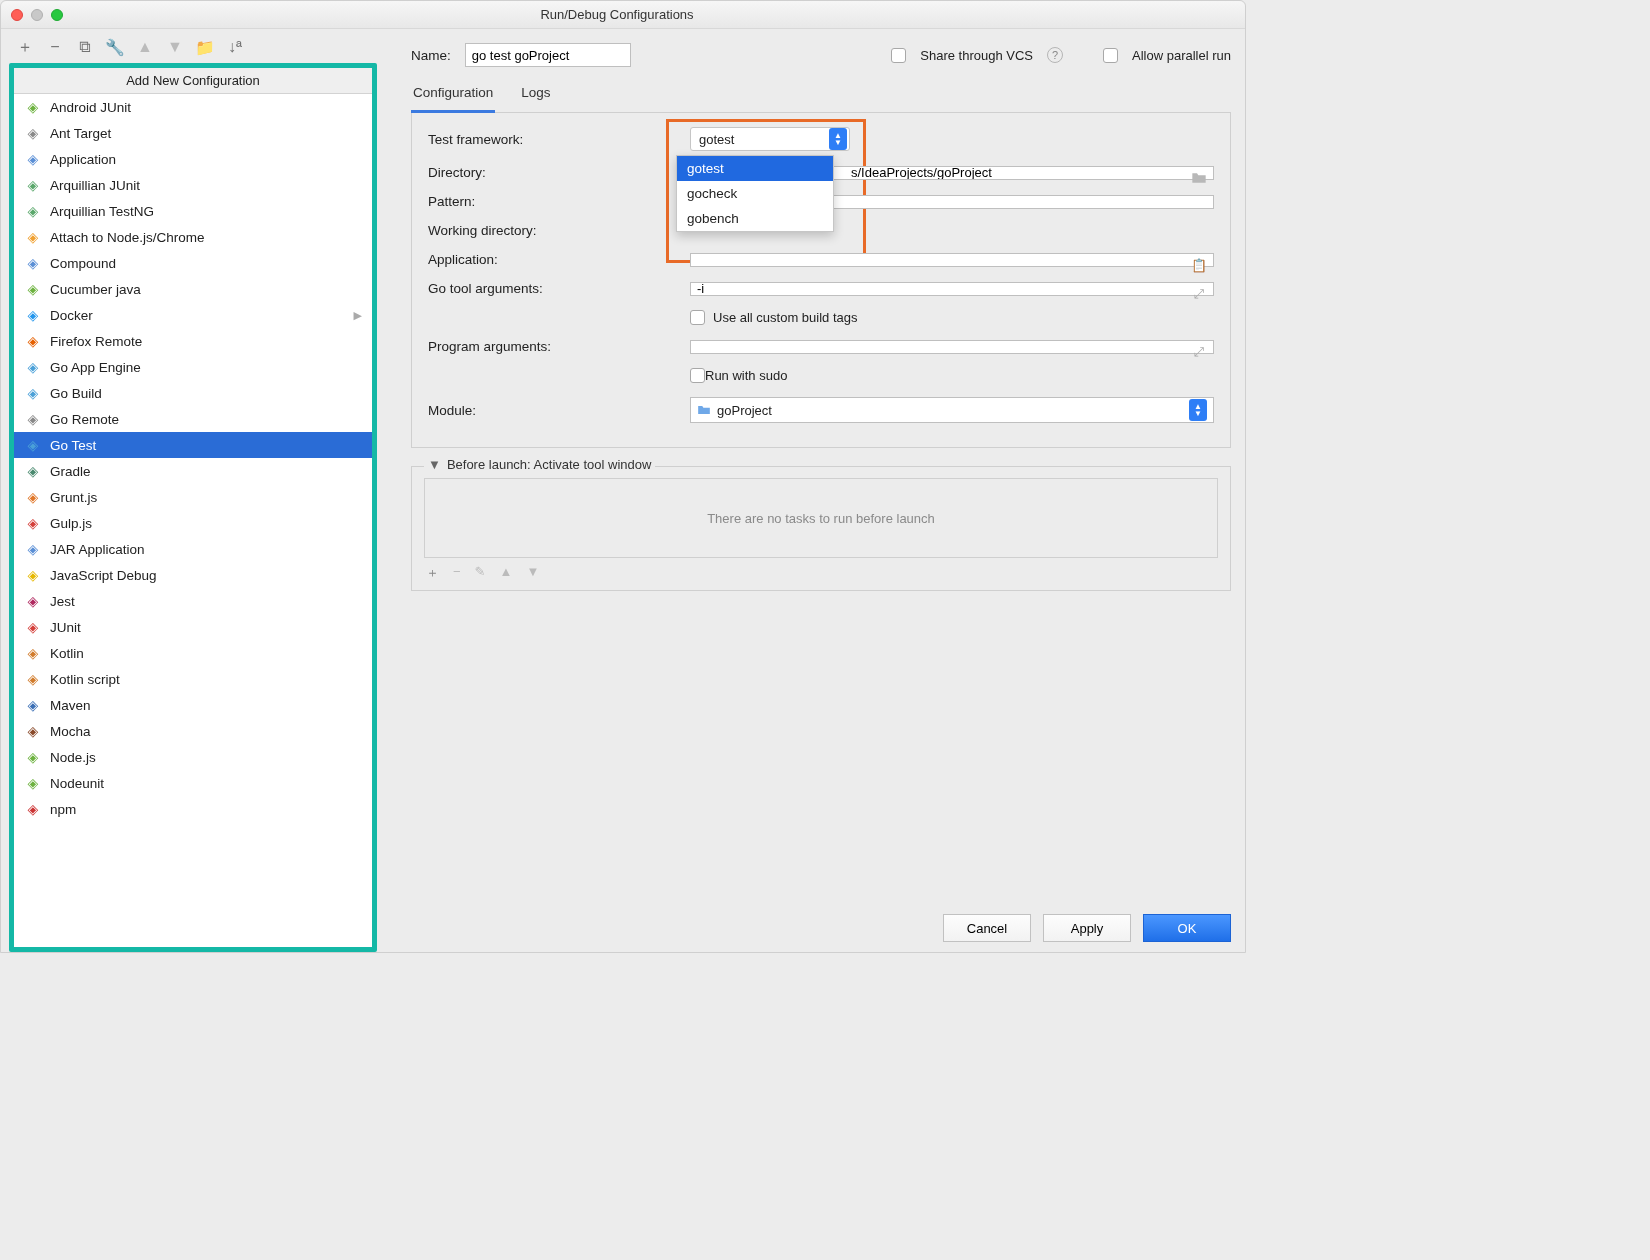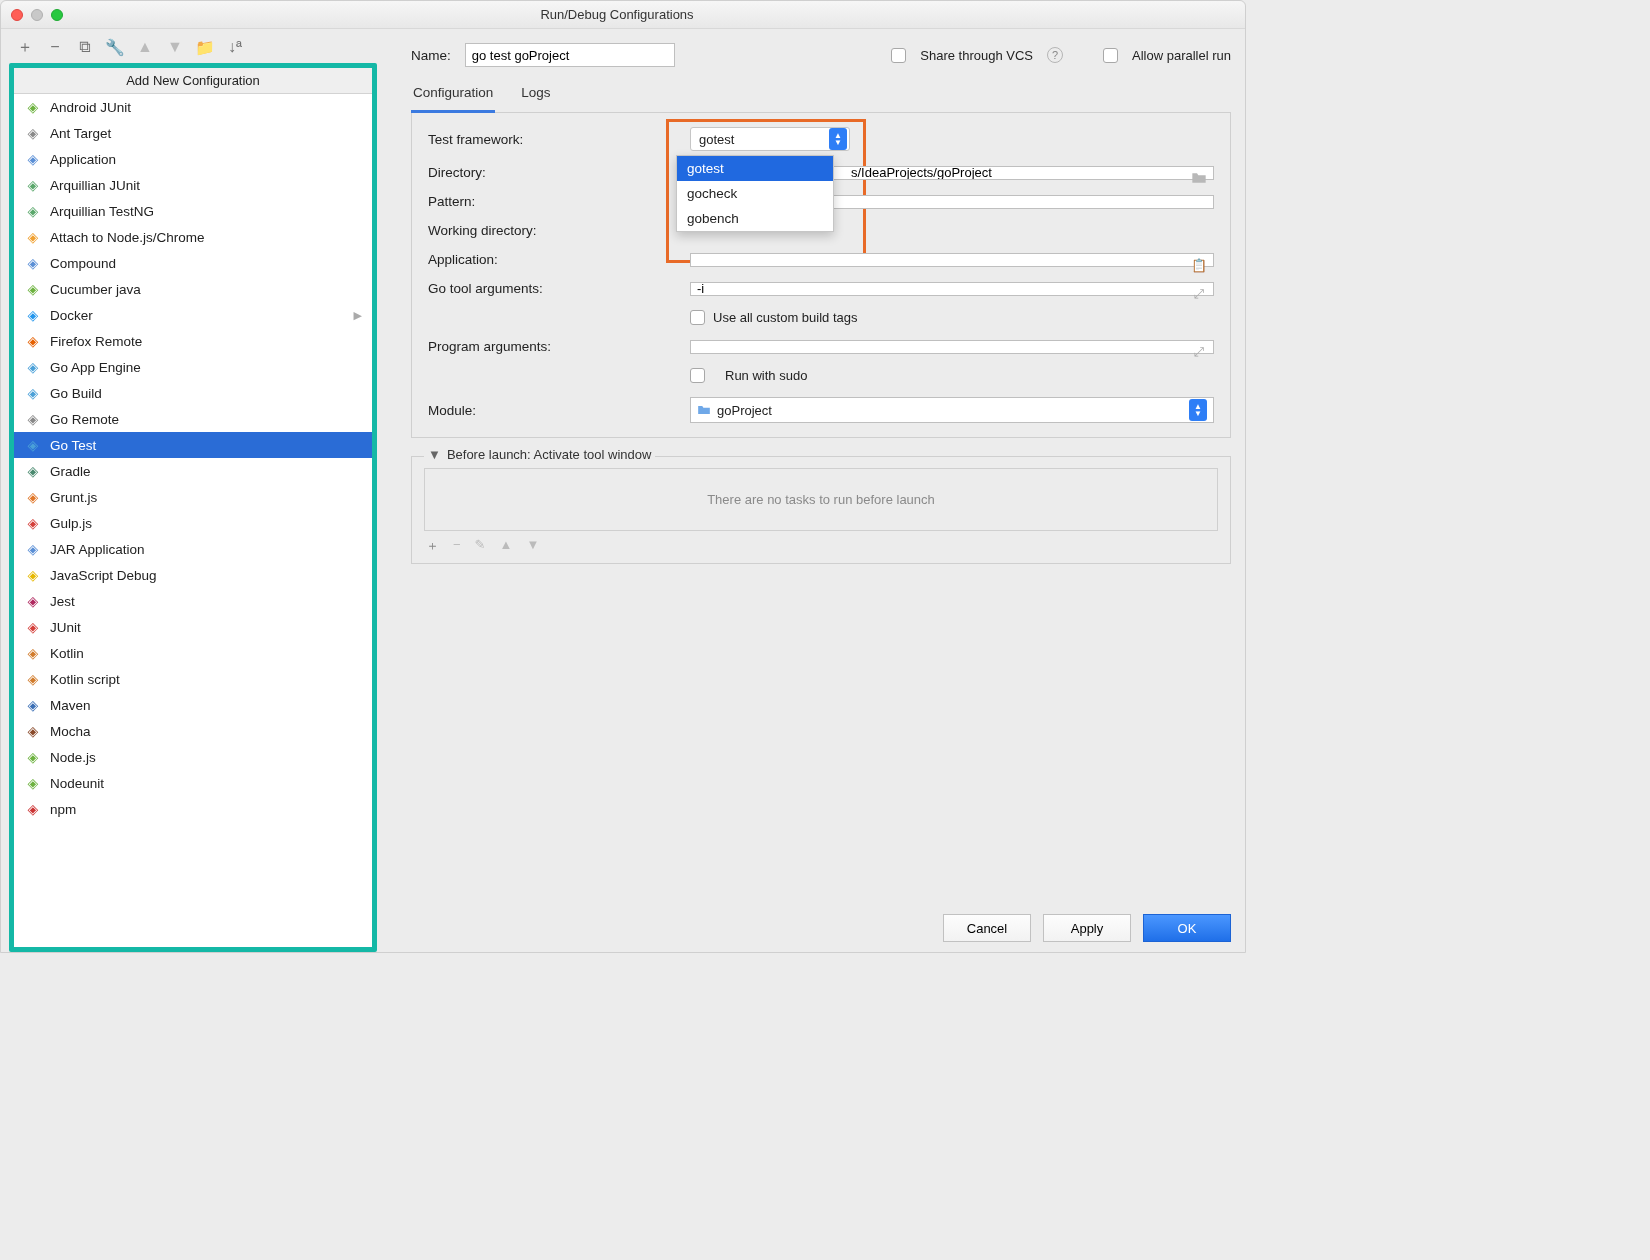--- a/index.html
+++ b/index.html
@@ -103,21 +103,21 @@
   margin-left: 20px;
 }
 .namebar {
   display: flex;
   align-items: center;
   gap: 14px;
   padding: 6px 0 10px 0;
 }
 .namebar label { font-size: 13.5px; }
 .namebar input.name {
-  width: 210px;
+  width: 166px;
   height: 24px;
   border: 1px solid #bfbfbf;
   background: #fff;
   padding: 0 6px;
   font-size: 13px;
 }
 .namebar .spacer { flex: 1; }
 .chk { width: 15px; height: 15px; border: 1px solid #a8a8a8; border-radius: 3px; background: #fff; display: inline-block; }
 .help { display: inline-flex; width: 16px; height: 16px; border: 1px solid #b5b5b5; border-radius: 50%; align-items: center; justify-content: center; font-size: 11px; color: #888; }
 
@@ -135,21 +135,21 @@
 }
 .tab.active {
   border-bottom: 3px solid #3b7ae0;
   font-weight: 500;
   margin-bottom: -1px;
 }
 
 .form {
   border: 1px solid #cfcfcf;
   border-top: none;
-  padding: 14px 16px 12px 16px;
+  padding: 14px 16px 22px 16px;
   position: relative;
   background: #ececec;
 }
 .row {
   display: flex;
   align-items: center;
   margin-bottom: 14px;
 }
 .row .lab { width: 262px; font-size: 13.5px; }
 .row .val { flex: 1; position: relative; }
@@ -252,21 +252,21 @@
   display: inline-flex;
   align-items: center;
   gap: 6px;
   padding: 0 4px;
   font-size: 13px;
   color: #333;
 }
 .bl-body {
   border: 1px solid #cfcfcf;
   background: #ececec;
-  height: 63px;
+  height: 80px;
   display: flex;
   align-items: center;
   justify-content: center;
   color: #8a8a8a;
   font-size: 13px;
   margin-top: -4px;
 }
 .bl-tools {
   display: flex;
   gap: 14px;
@@ -533,21 +533,21 @@
         <div class="row">
           <div class="lab">Program arguments:</div>
           <div class="val">
             <input class="textin" value="" style="">
             <span class="expand-icon">⤢</span>
           </div>
         </div>
 
         <div class="row">
           <div class="lab"></div>
-          <div class="val" style="display:flex;align-items:flex-start;gap:20px">
+          <div class="val" style="display:flex;align-items:flex-start;gap:0">
             <span class="chk"></span>
             <span>Run with sudo</span>
           </div>
         </div>
 
         <div class="row" style="margin-bottom:2px">
           <div class="lab">Module:</div>
           <div class="val">
             <div class="select-like">
               <span class="mod-ico">

